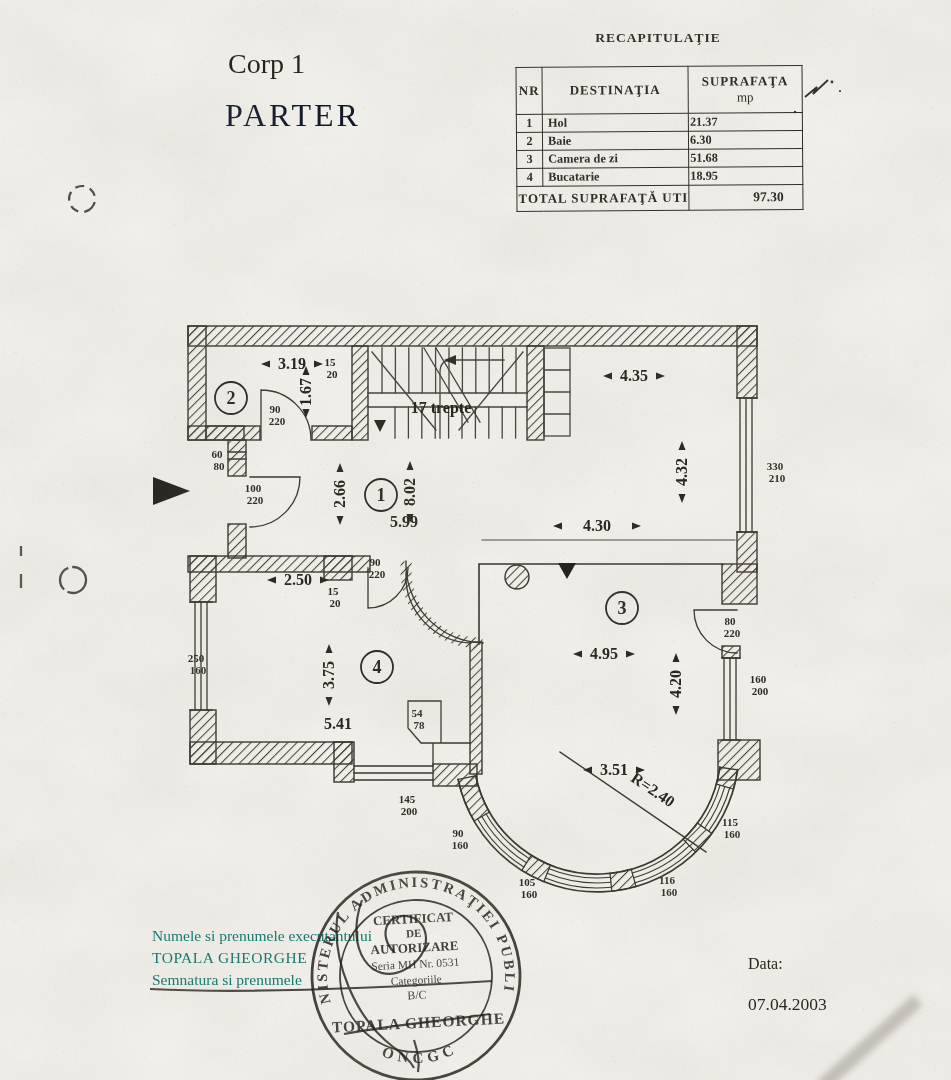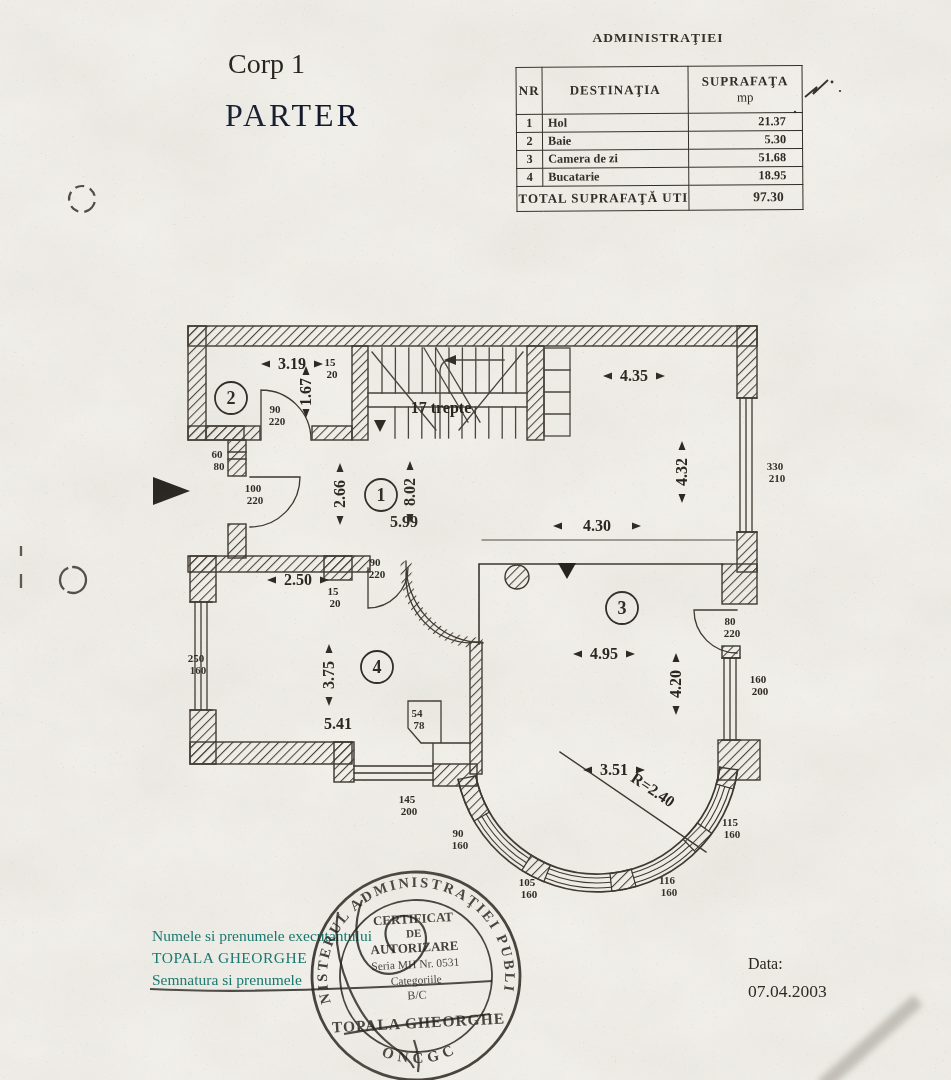--- a/index.html
+++ b/index.html
@@ -13,46 +13,46 @@
   
   .tablebox{left:516px;top:66px;width:286px;transform:rotate(-0.4deg);}
   table{border-collapse:collapse;width:100%;table-layout:fixed;}
   th,td{border:1.4px solid #2e2a24;font-weight:600;color:#2b2620;overflow:hidden;white-space:nowrap;}
   col.c-nr{width:26px}col.c-dest{width:146px}col.c-sup{width:114px}
   thead th{height:44px;font-size:13px;letter-spacing:1px;text-align:center;vertical-align:middle;}
   thead .unit{font-size:13px;letter-spacing:0;font-weight:400;}
   tbody td{height:15px;font-size:12.3px;}
   td.nr{text-align:center;}
   td.dest{padding-left:5px;text-align:left;}
-  td.val{padding-right:16px;text-align:right;border-radius:8px;}
+  td.val{padding-right:16px;border-radius:8px;}
   tr.total td{height:22px;font-size:13px;}
   tr.total .tl{text-align:center;letter-spacing:1px;}
   tr.total .tv{text-align:center;padding-left:46px;font-size:13.5px;}
   
   .executor{left:152px;top:925px;width:420px;font-size:15.5px;line-height:22px;color:#0f766e;}
   .executor .name{letter-spacing:0.5px;}
   
   .datebox{left:748px;top:955px;width:160px;color:#262119;}
   .datebox .dl{font-size:16px;}
-  .datebox .dv{font-size:17.5px;margin-top:8px;}
+  .datebox .dv{font-size:17.5px;margin-top:21px;}
   svg.overlay{position:absolute;left:0;top:0;pointer-events:none;}
   svg text{font-family:"Liberation Serif",serif;}
   .dim{font-size:16px;font-weight:600;fill:#27221b;text-anchor:middle;}
   .op{font-size:11px;font-weight:600;fill:#2b2620;text-anchor:middle;}
   .roomnum{font-size:18px;font-weight:600;fill:#27221b;text-anchor:middle;}
   .stamp-t{fill:#2d2822;text-anchor:middle;}
 </style>
 </head>
 <body>
 
 <div class="page">
 
   <div class="abs title1">Corp 1</div>
   <div class="abs title2">PARTER</div>
-  <div class="abs recap-title">ADMINISTRAŢIEI</div>
+  <div class="abs recap-title">RECAPITULAŢIE</div>
 
   <div class="abs tablebox">
     <table>
       <colgroup>
           <col class="c-nr">
           <col class="c-dest">
           <col class="c-sup">
         </colgroup>
       <thead>
         <tr>
@@ -66,21 +66,21 @@
       </thead>
       <tbody>
         <tr>
           <td class="nr">1</td>
           <td class="dest">Hol</td>
           <td class="val">21.37</td>
         </tr>
         <tr>
           <td class="nr">2</td>
           <td class="dest">Baie</td>
-          <td class="val">5.30</td>
+          <td class="val">6.30</td>
         </tr>
         <tr>
           <td class="nr">3</td>
           <td class="dest">Camera de zi</td>
           <td class="val">51.68</td>
         </tr>
         <tr>
           <td class="nr">4</td>
           <td class="dest">Bucatarie</td>
           <td class="val">18.95</td>

